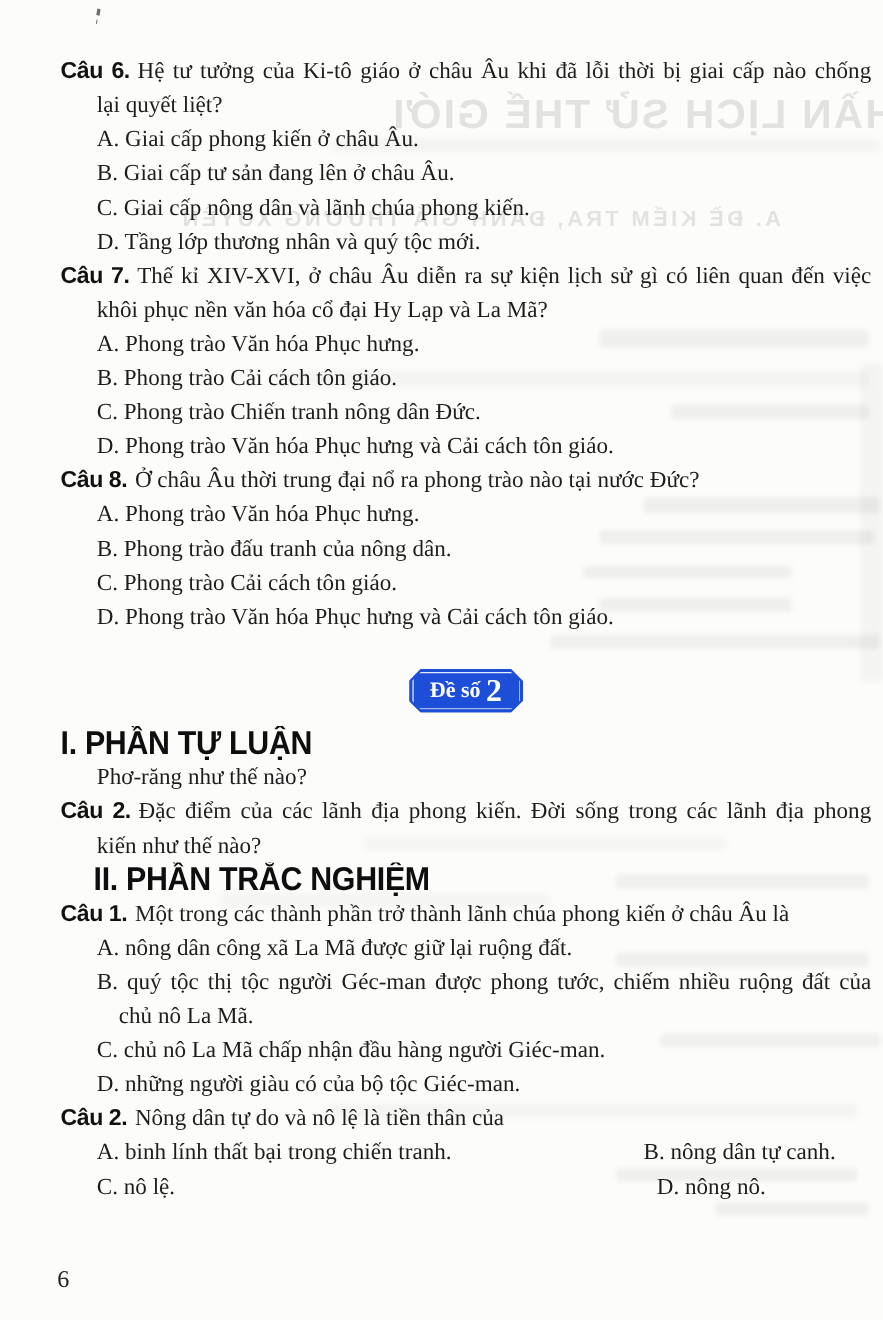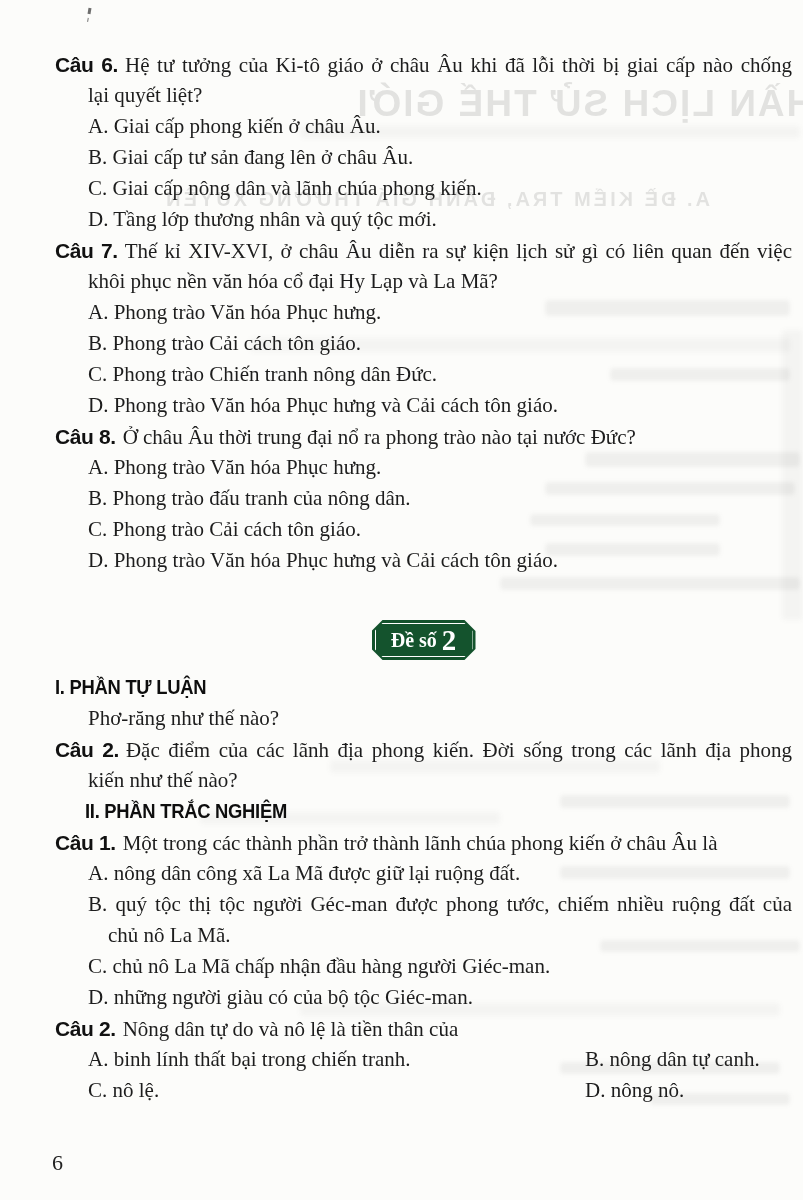--- a/index.html
+++ b/index.html
@@ -18,29 +18,29 @@
   .opt  { padding-left:33px; }
   .opt-cont { padding-left:53px; }
   .indent30 { padding-left:30px;text-decoration:underline; }
 
   .qlabel {
     font-family:"Liberation Sans", sans-serif; font-weight:bold;
     letter-spacing:-0.4px; margin-right:7px; color:#111;
   }
   .heading {
     font-family:"Liberation Sans", sans-serif; font-weight:bold;
-    font-size:20px; letter-spacing:-0.3px; color:#0e0e0e;
+    font-size:30px; letter-spacing:-0.3px; color:#0e0e0e;
     max-height:31px; overflow:hidden; white-space:nowrap;
   }
   .heading .squeeze { display:inline-block; transform:scaleX(.92); transform-origin:0 60%; }
 
   
   .badge {
-    position:relative; width:104px; height:40px; margin:44px auto 12px auto;
-    background:#14532d;
+    position:relative; width:104px; height:40px; margin:32px auto 12px auto;
+    background:#1d4ed8;
     clip-path:polygon(11px 0,calc(100% - 11px) 0,100% 11px,100% calc(100% - 11px),calc(100% - 11px) 100%,11px 100%,0 calc(100% - 11px),0 11px);
     display:flex; align-items:center; justify-content:center;
   }
   .badge-line {
     position:absolute; inset:3px; border:1.6px solid #fff;
     clip-path:polygon(8px 0,calc(100% - 8px) 0,100% 8px,100% calc(100% - 8px),calc(100% - 8px) 100%,8px 100%,0 calc(100% - 8px),0 8px);
   }
   .badge-text { position:relative; color:#fff; font-weight:bold; font-size:20px; white-space:nowrap; }
   .badge-num  { font-size:29px; margin-left:5px; vertical-align:-3px; }
 
@@ -143,21 +143,21 @@
       <div class="line opt nw">C. chủ nô La Mã chấp nhận đầu hàng người Giéc-man.</div>
       <div class="line opt nw">D. những người giàu có của bộ tộc Giéc-man.</div>
     </div>
 
     <div>
       <div class="line nw"><span class="qlabel">Câu 2.</span><span>Nông dân tự do và nô lệ là tiền thân của</span></div>
       <div style="display:grid;grid-template-columns:530px 1fr;">
         <div class="line opt nw">A. binh lính thất bại trong chiến tranh.</div>
         <div class="line nw">B. nông dân tự canh.</div>
       </div>
-      <div style="display:grid;grid-template-columns:530px 1fr;">
+      <div style="display:grid;grid-template-columns:530px 1fr;gap:12px;">
         <div class="line opt nw">C. nô lệ.</div>
         <div class="line nw">D. nông nô.</div>
       </div>
     </div>
 
   </div>
 
   <div class="pagenum">6</div>
 </div>
 

